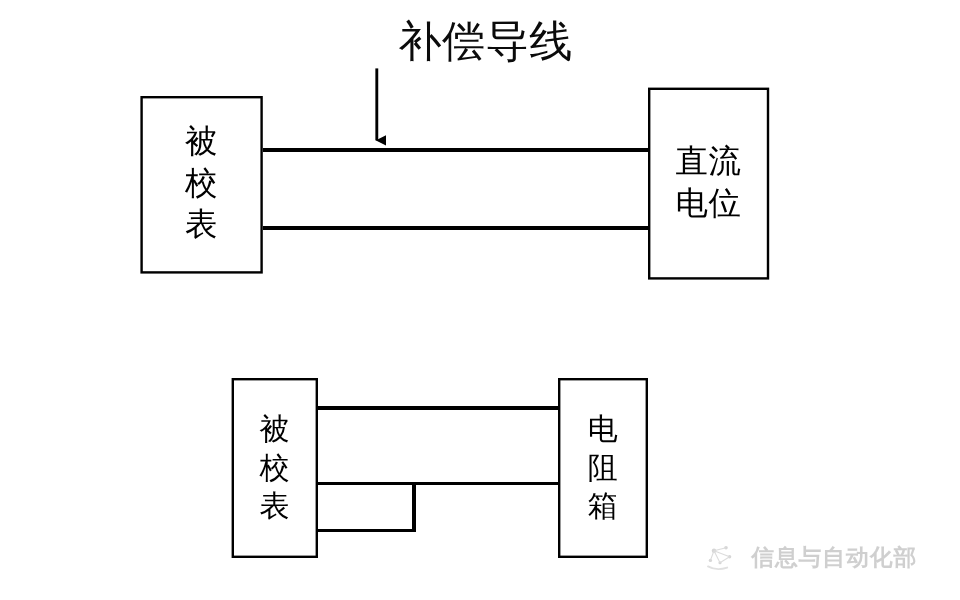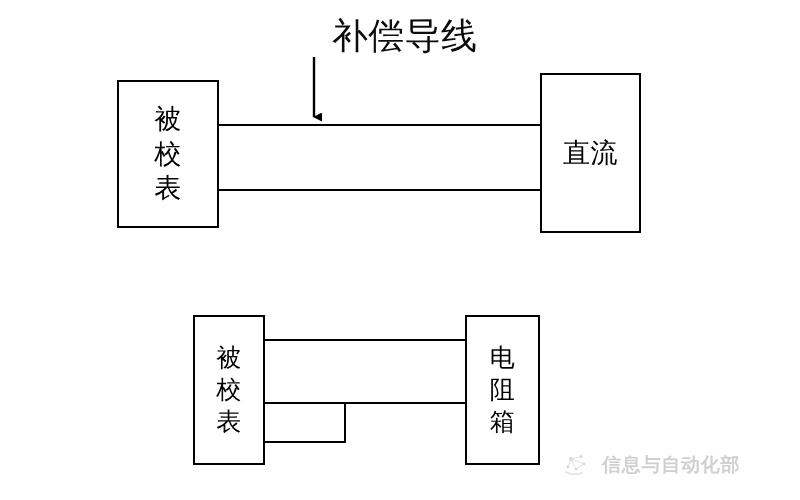--- a/index.html
+++ b/index.html
@@ -93,21 +93,21 @@
     font-size: 36px;
     line-height: 1.2;
     letter-spacing: 0.01em;
     white-space: nowrap;
     color: #0b0b0b;
   }
 
   
   #watermark {
     position: absolute;
-    left: 562px;
+    left: 586px;
     top: 450px;
     display: flex;
     align-items: center;
     gap: 10px;
     opacity: 0.40;
   }
   #watermark .wm-logo {
     width: 30px;
     height: 30px;
     flex: 0 0 auto;
@@ -146,20 +146,21 @@
   <div id="label-compensation-wire">补偿导线</div>
 
   <div class="dia-box" id="box-dut-top">
     <span class="box-line">被</span>
     <span class="box-line">校</span>
     <span class="box-line">表</span>
   </div>
 
   <div class="dia-box" id="box-potentiometer">
     <span class="box-line">直流</span>
+    <span class="box-line">电位</span>
   </div>
 
   <div class="dia-box" id="box-dut-bottom">
     <span class="box-line">被</span>
     <span class="box-line">校</span>
     <span class="box-line">表</span>
   </div>
 
   <div class="dia-box" id="box-resistance">
     <span class="box-line">电</span>

